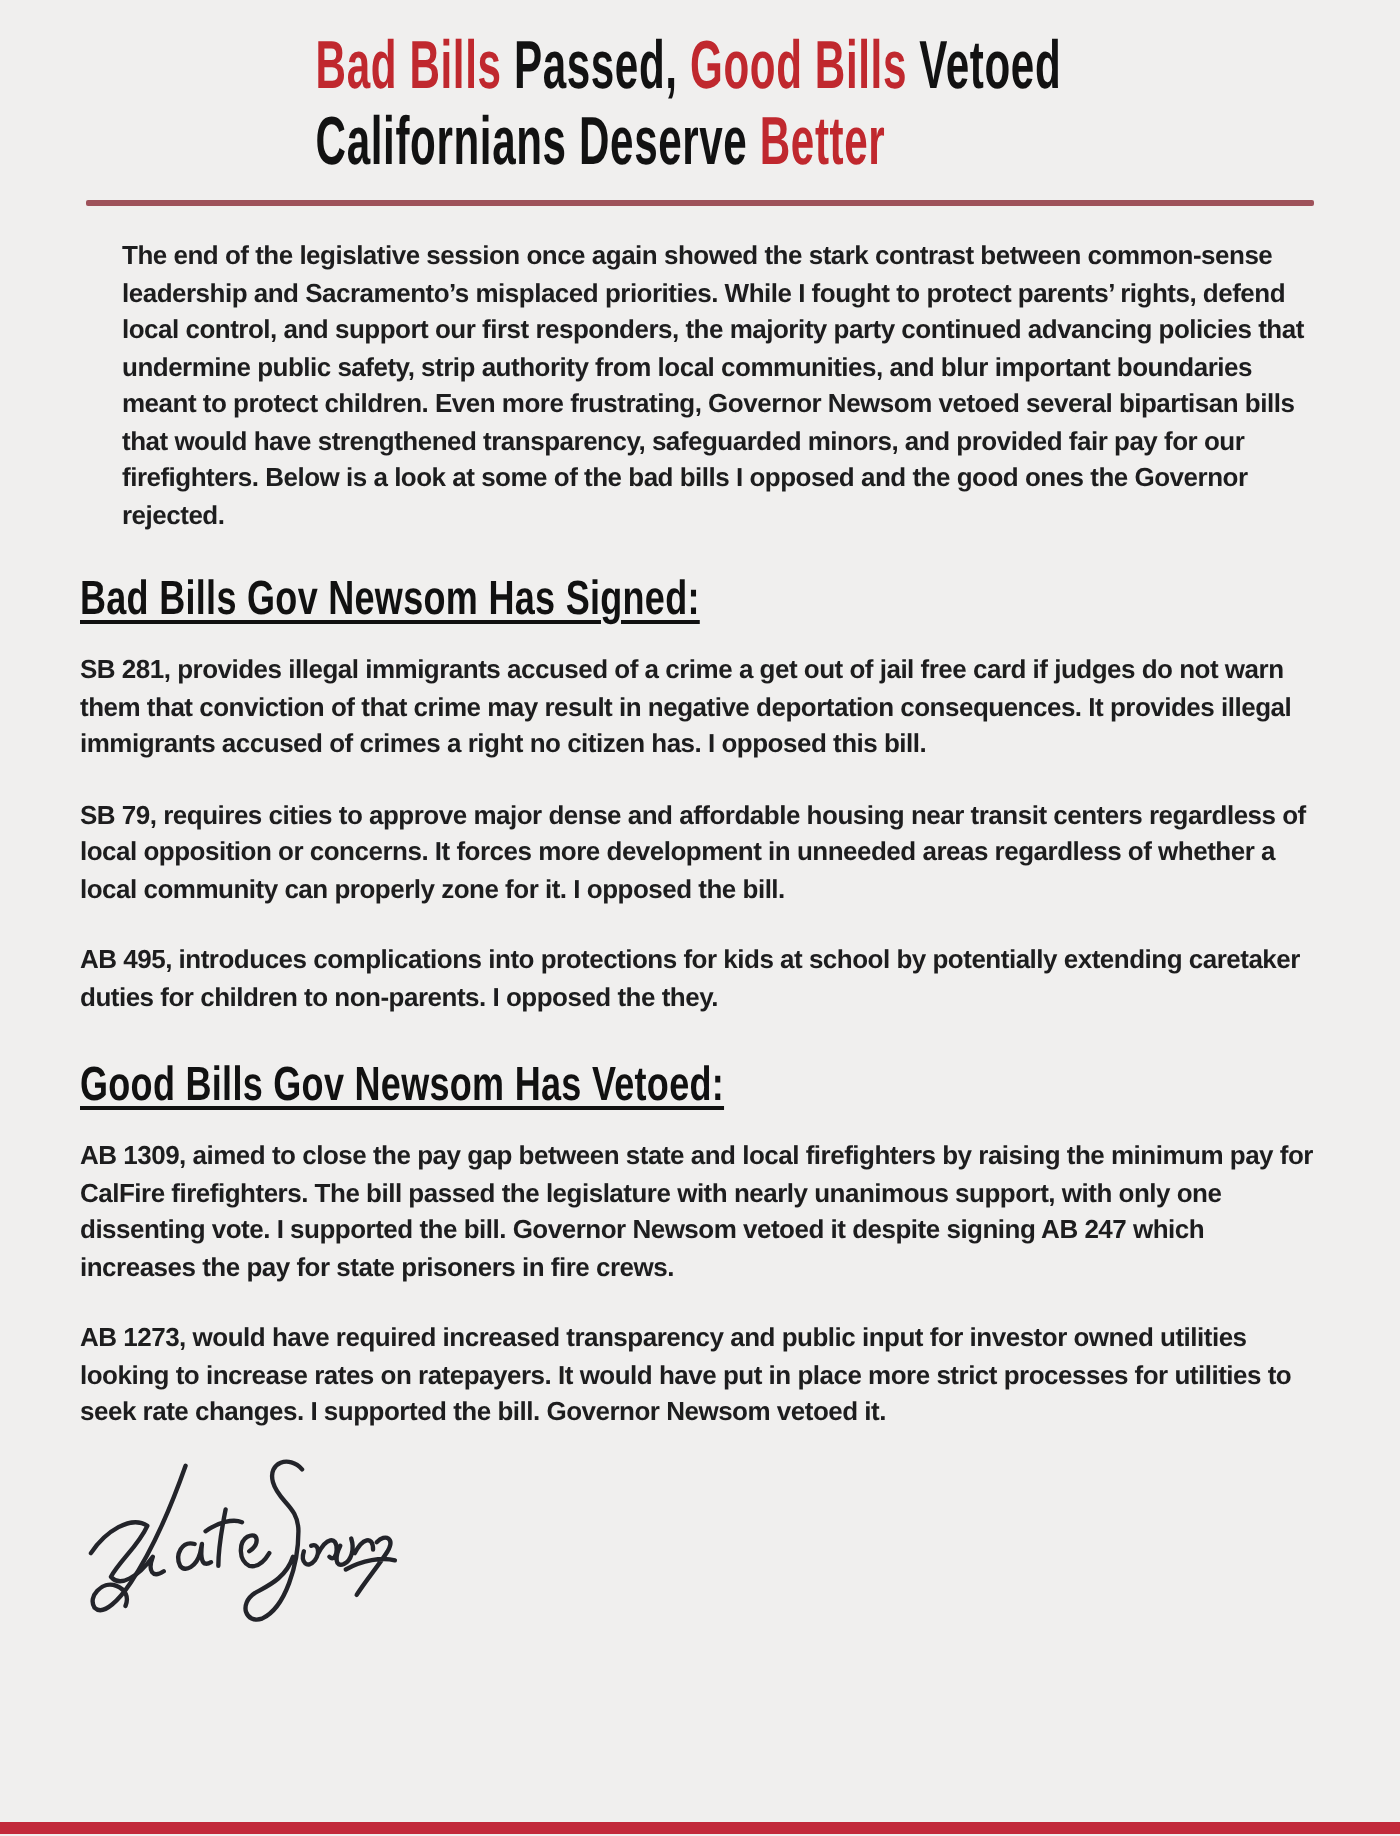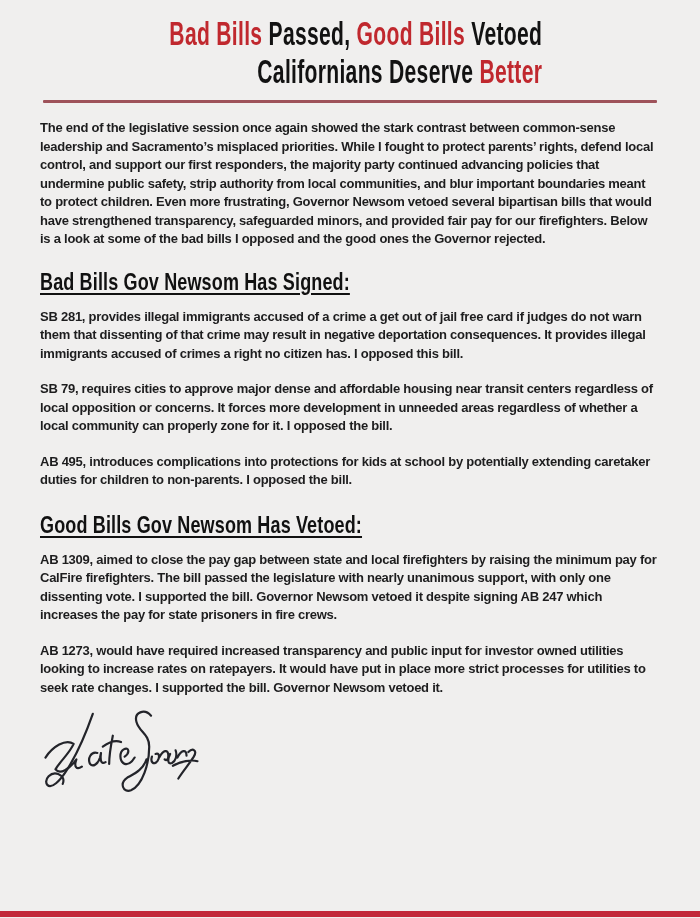--- a/index.html
+++ b/index.html
@@ -8,21 +8,21 @@
     height: 918px;
     position: relative;
     overflow: hidden;
     background: var(--bg, #f0efee);
     font-family: "Liberation Sans", sans-serif;
     color: var(--text, #1d1d1e);
   }
   .page { padding: 14px 40px 0 40px; }
 
   
-  .title { margin: 0; font-weight: 700; text-align: right; }
+  .title { margin: 0; font-weight: 700; text-align: left; }
   .title-line {
     display: block;
     font-size: 34px;
     line-height: 38px;
     white-space: pre;
     transform: scaleX(0.62);
     transform-origin: 50% 50%;
     letter-spacing: 0.5px;
   }
   .t-red  { color: var(--red, #c0282e); }
@@ -38,21 +38,21 @@
 
   
   .body-text {
     margin: 17px 0 0 0;
     font-size: 13px;
     font-weight: 700;
     line-height: 18.5px;
     letter-spacing: -0.25px;
     color: var(--text, #1d1d1e);
   }
-  .intro { margin-top: 16px; }
+  .intro { margin-top: 16px; margin-left: 21px; }
   .after-heading { margin-top: 12px; }
 
   
   .section-heading {
     margin: 18px 0 0 0;
     font-size: 24px;
     line-height: 29px;
     font-weight: 700;
     color: #111;
     text-decoration: underline;
@@ -92,23 +92,23 @@
   <h1 class="title">
     <span class="title-line"><span class="t-red">Bad Bills </span><span class="t-dark">Passed, </span><span class="t-red">Good Bills </span><span class="t-dark">Vetoed</span></span>
     <span class="title-line"><span class="t-dark">Californians Deserve </span><span class="t-red">Better</span></span>
   </h1>
 
   <div class="rule"></div>
 
   <p class="body-text intro">The end of the legislative session once again showed the stark contrast between common-sense leadership and Sacramento’s misplaced priorities. While I fought to protect parents’ rights, defend local control, and support our first responders, the majority party continued advancing policies that undermine public safety, strip authority from local communities, and blur important boundaries meant to protect children. Even more frustrating, Governor Newsom vetoed several bipartisan bills that would have strengthened transparency, safeguarded minors, and provided fair pay for our firefighters. Below is a look at some of the bad bills I opposed and the good ones the Governor rejected.</p>
 
   <h2 class="section-heading">Bad Bills Gov Newsom Has Signed:</h2>
-  <p class="body-text after-heading">SB 281, provides illegal immigrants accused of a crime a get out of jail free card if judges do not warn them that dissenting of that crime may result in negative deportation consequences. It provides illegal immigrants accused of crimes a right no citizen has. I opposed this bill.</p>
+  <p class="body-text after-heading">SB 281, provides illegal immigrants accused of a crime a get out of jail free card if judges do not warn them that conviction of that crime may result in negative deportation consequences. It provides illegal immigrants accused of crimes a right no citizen has. I opposed this bill.</p>
   <p class="body-text">SB 79, requires cities to approve major dense and affordable housing near transit centers regardless of local opposition or concerns. It forces more development in unneeded areas regardless of whether a local community can properly zone for it. I opposed the bill.</p>
-  <p class="body-text">AB 495, introduces complications into protections for kids at school by potentially extending caretaker duties for children to non-parents. I opposed the bill.</p>
+  <p class="body-text">AB 495, introduces complications into protections for kids at school by potentially extending caretaker duties for children to non-parents. I opposed the they.</p>
 
   <h2 class="section-heading second">Good Bills Gov Newsom Has Vetoed:</h2>
   <p class="body-text after-heading">AB 1309, aimed to close the pay gap between state and local firefighters by raising the minimum pay for CalFire firefighters. The bill passed the legislature with nearly unanimous support, with only one dissenting vote. I supported the bill. Governor Newsom vetoed it despite signing AB 247 which increases the pay for state prisoners in fire crews.</p>
   <p class="body-text">AB 1273, would have required increased transparency and public input for investor owned utilities looking to increase rates on ratepayers. It would have put in place more strict processes for utilities to seek rate changes. I supported the bill. Governor Newsom vetoed it.</p>
 
   <div class="signature-wrap">
     <svg viewBox="0 0 178 100" width="162" height="92" role="img" aria-label="Kate Sanchez">
 
       <path class="sig-stroke" d="M58,7 C52,24 42,50 28,71 C22,80 13,90 8,85 C4,79 12,70 20,73 C25,75 27,79 25,84"></path>
 

